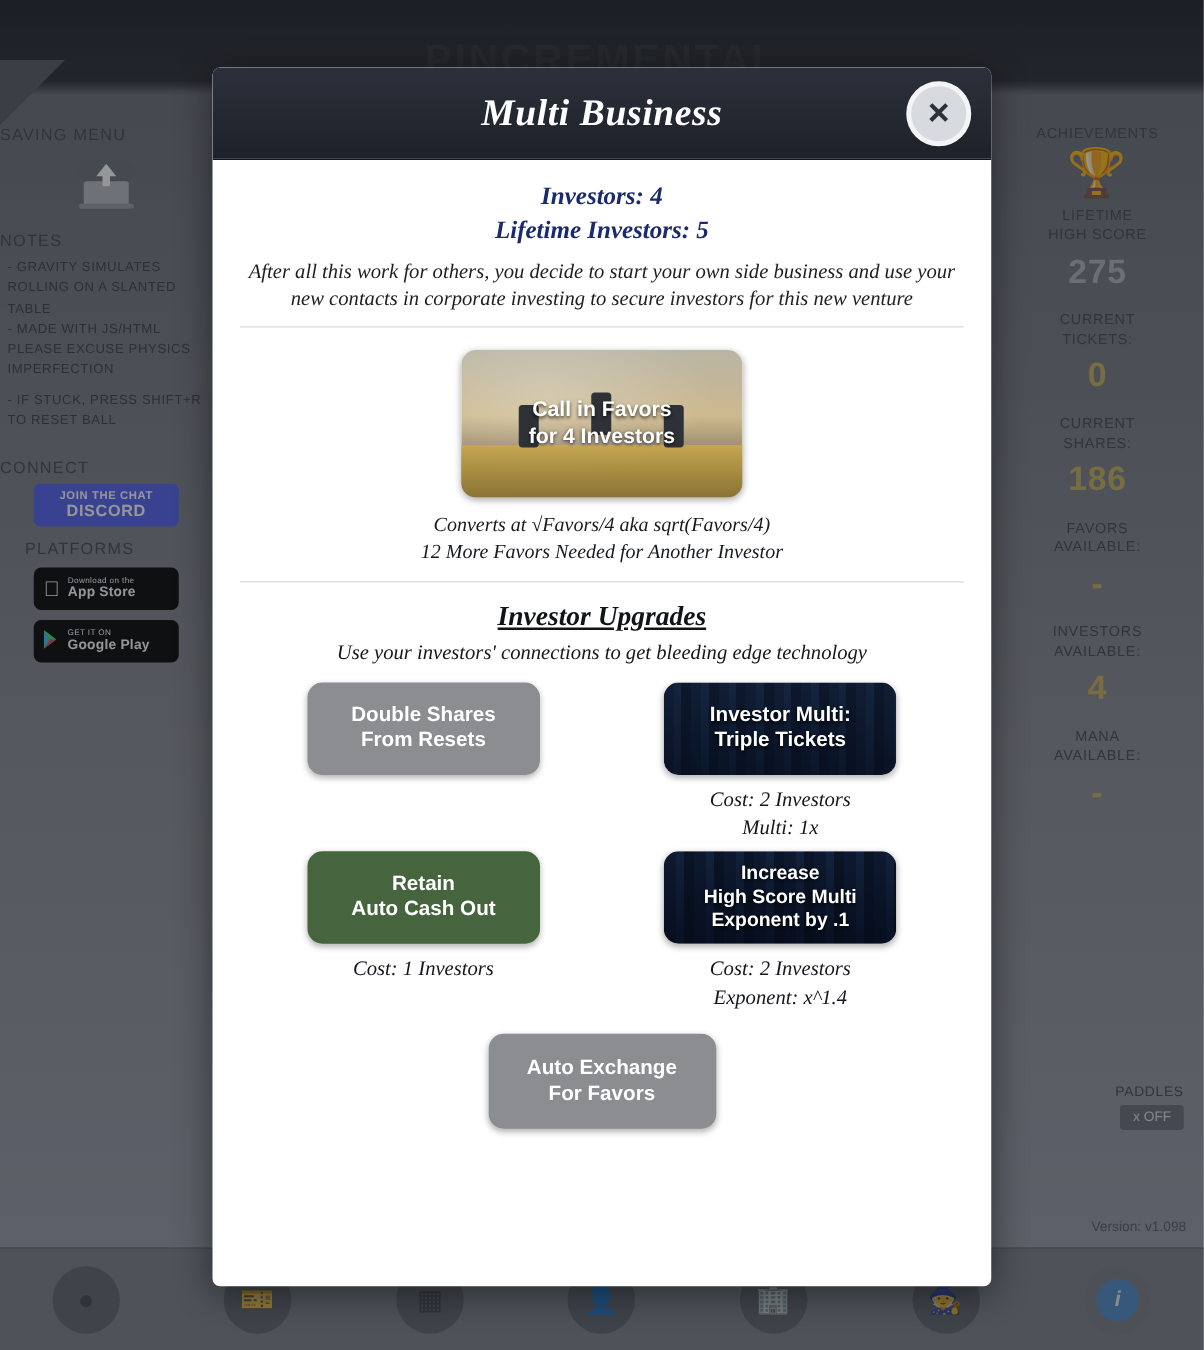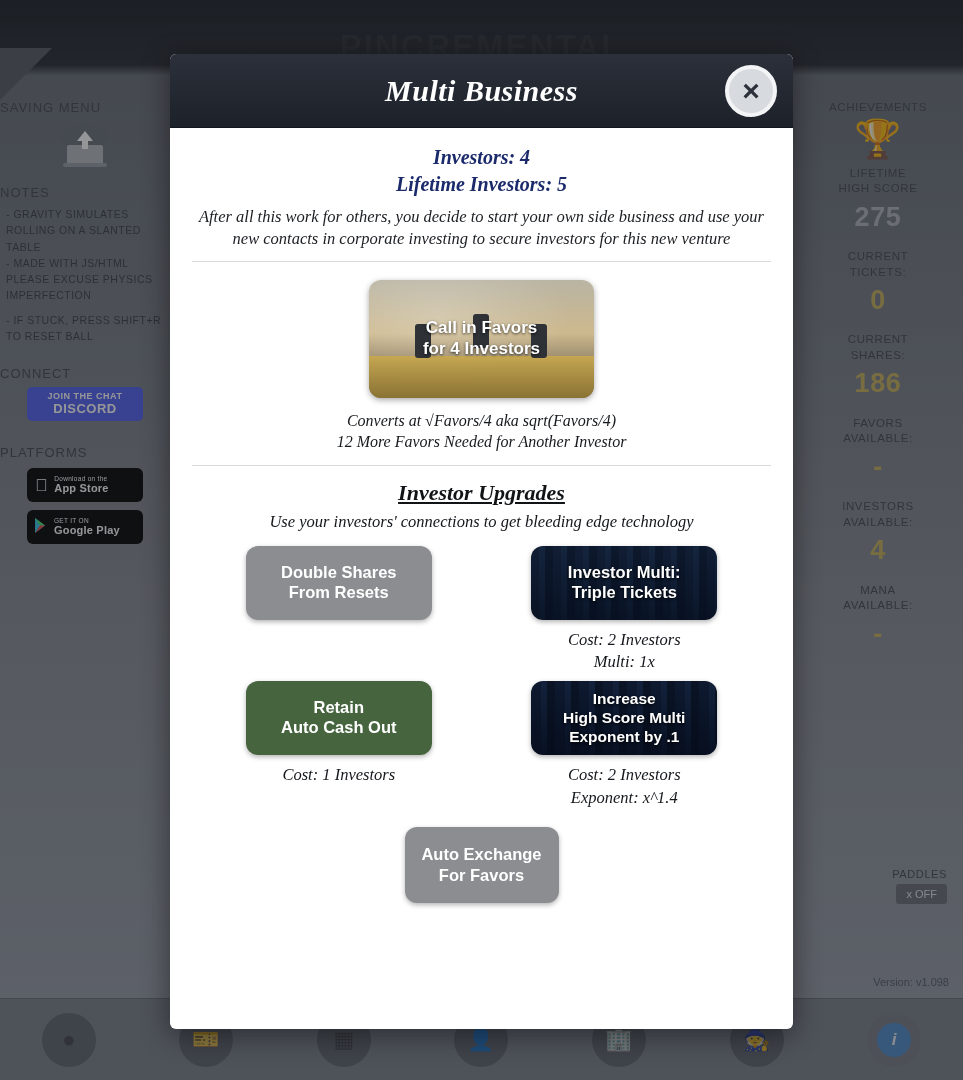--- a/index.html
+++ b/index.html
@@ -169,21 +169,21 @@
     background:
       linear-gradient(180deg, rgba(8,16,34,.4), rgba(4,10,24,.8)),
       repeating-linear-gradient(90deg,#12203a 0 10px,#1a2d4d 10px 16px,#0c1728 16px 24px);
     text-shadow:0 1px 3px rgba(0,0,0,.9);
   }
   .cost {
     margin-top:9px; text-align:center; font-family:"Liberation Serif", serif;
     font-style:italic; font-size:16.5px; color:#14171b; line-height:1.35;
   }
   .auto-btn {
-    width:154px; height:76px; margin:10px auto 0 auto; border-radius:12px;
+    width:182px; height:76px; margin:10px auto 0 auto; border-radius:12px;
     background:#8b8d90; color:#fff; font-weight:bold; font-size:16.5px;
     display:flex; align-items:center; justify-content:center; text-align:center;
     line-height:1.25; cursor:pointer; box-shadow:0 2px 5px rgba(0,0,0,.3);
   }
 </style>
 </head>
 <body>
 
 <div id="bg-layer">
   <div class="corner-tri"></div>
@@ -201,21 +201,21 @@
     </div>
     <div class="head">NOTES</div>
     <div class="note">- GRAVITY SIMULATES ROLLING ON A SLANTED TABLE</div>
     <div class="note">- MADE WITH JS/HTML PLEASE EXCUSE PHYSICS IMPERFECTION</div>
     <div class="note" style="margin-top:8px;">- IF STUCK, PRESS SHIFT+R TO RESET BALL</div>
     <div class="head" style="margin-top:22px;">CONNECT</div>
     <div class="discord-btn">
       <span>JOIN THE CHAT</span>
       <span style="font-size:13px;">DISCORD</span>
     </div>
-    <div class="head" style="margin-top:24px;">PLATFORMS</div>
+    <div class="head" style="margin-top:10px;padding-left:20px;">PLATFORMS</div>
     <div class="store-btn">
       <span style="font-size:17px;line-height:1;"></span>
       <span class="sb-txt">
         <span class="sb-small">Download on the</span>
         <span class="sb-big">App Store</span>
       </span>
     </div>
     <div class="store-btn">
       <span>
         <svg width="13" height="15" viewBox="0 0 13 15">

